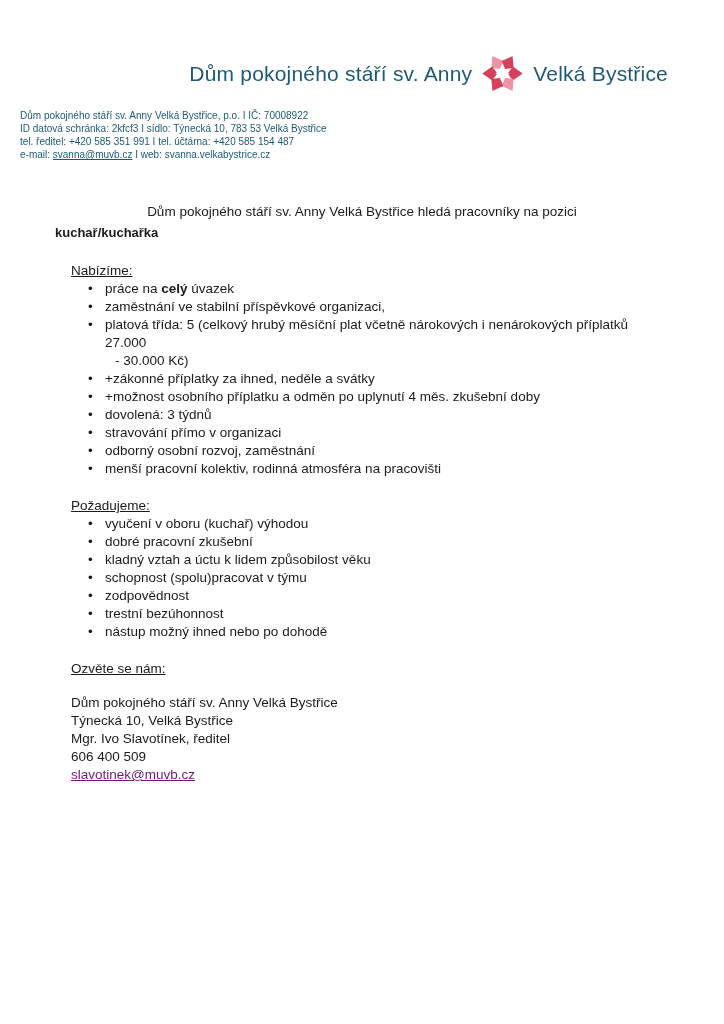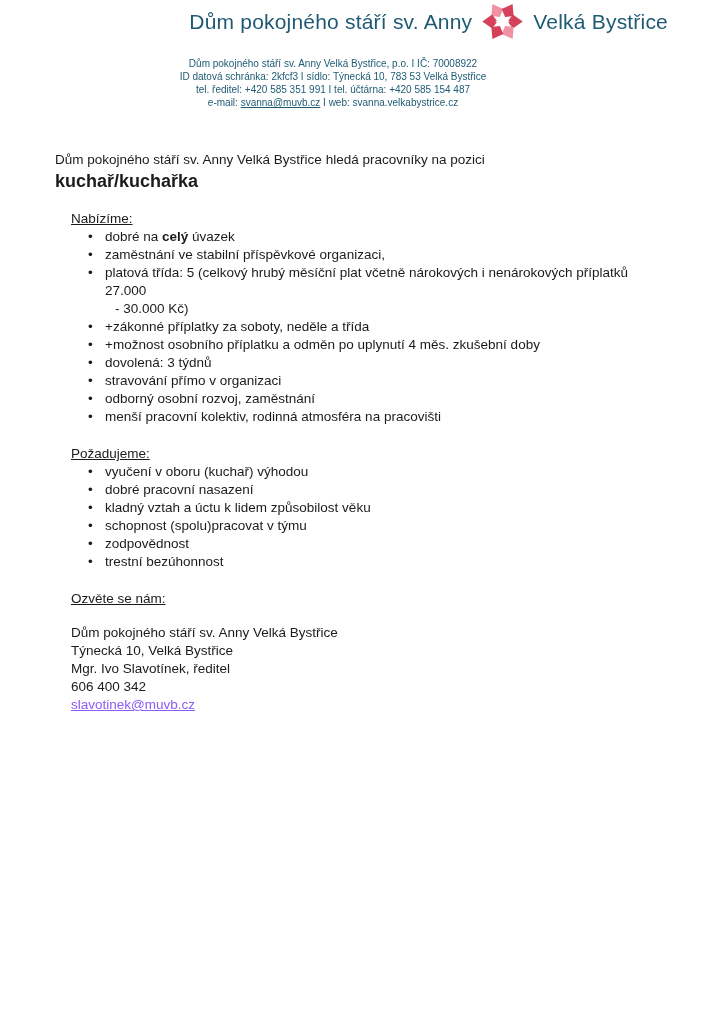--- a/index.html
+++ b/index.html
@@ -7,57 +7,58 @@
     position:relative;
     width:724px; height:1024px;
     margin:0 auto;
     background:#ffffff;
     font-family:"Liberation Sans", sans-serif;
     color:#1b1b1b;
     box-sizing:border-box;
     overflow:hidden;
   }
   
-  .letterhead { }
+  .letterhead { padding-top:52px; }
   .logo-row {
     display:flex; align-items:center; justify-content:flex-end;
     padding-right:56px; gap:9px;
     color:#1e5a74;
     font-size:21px; font-weight:400; letter-spacing:0.2px;
   }
   .logo-icon { width:43px; height:43px; flex:0 0 auto; }
   .contact-block {
     margin-top:14px;
     padding-right:58px;
-    text-align:center;
+    text-align:left;
     font-size:10px; line-height:13px;
     color:#1e5a74;
+    margin-left:20px;
   }
   .contact-block a { color:inherit; text-decoration:underline; cursor:pointer; }
   
   .doc-body { padding:0 55px; margin-top:42px; font-size:13.5px; line-height:18px; }
-  .intro { margin:0; }
-  .job-title { margin:2px 0 0; font-size:18px; font-weight:700; line-height:20px; }
+  .intro { margin:0;text-align:center; }
+  .job-title { margin:2px 0 0; font-size:13px; font-weight:700; line-height:20px; }
   .section-heading {
     margin:19px 16px 0;
     font-size:13.5px; font-weight:400;
     text-decoration:underline;
     line-height:18px;
   }
   ul.bullets { margin:0; padding:0 0 0 50px; list-style:none; }
   ul.bullets li { position:relative; line-height:18px; }
   ul.bullets li::before {
     content:"\2022";
     position:absolute; left:-17px; top:0;
     font-size:13.5px;
   }
   .wrap-indent { padding-left:10px; }
   .contact-lines { margin:16px; }
   .contact-lines p { margin:0; line-height:18px; }
-  a.mail-link { color:#8b5cf6; text-decoration:underline; cursor:pointer; }
+  a.mail-link { color:#701a75; text-decoration:underline; cursor:pointer; }
 </style>
 </head>
 <body>
 
 <div class="page">
 
   <header class="letterhead">
     <div class="logo-row">
       <span>Dům pokojného stáří sv. Anny</span>
       <svg class="logo-icon" viewBox="0 0 100 100" aria-hidden="true">
@@ -83,44 +84,45 @@
       </div>
     </div>
   </header>
 
   <main class="doc-body">
     <p class="intro">Dům pokojného stáří sv. Anny Velká Bystřice hledá pracovníky na pozici</p>
     <h1 class="job-title">kuchař/kuchařka</h1>
 
     <h2 class="section-heading">Nabízíme:</h2>
     <ul class="bullets">
-      <li><span>dobré na </span><strong>celý</strong><span> úvazek</span></li>
+      <li><span>práce na </span><strong>celý</strong><span> úvazek</span></li>
       <li>zaměstnání ve stabilní příspěvkové organizaci,</li>
       <li><span>platová třída: 5 (celkový hrubý měsíční plat včetně nárokových i nenárokových příplatků 27.000</span><br><span class="wrap-indent">- 30.000 Kč)</span></li>
-      <li>+zákonné příplatky za soboty, neděle a třída</li>
+      <li>+zákonné příplatky za ihned, neděle a svátky</li>
       <li>+možnost osobního příplatku a odměn po uplynutí 4 měs. zkušební doby</li>
       <li>dovolená: 3 týdnů</li>
       <li>stravování přímo v organizaci</li>
       <li>odborný osobní rozvoj, zaměstnání</li>
       <li>menší pracovní kolektiv, rodinná atmosféra na pracovišti</li>
     </ul>
 
     <h2 class="section-heading">Požadujeme:</h2>
     <ul class="bullets">
       <li>vyučení v oboru (kuchař) výhodou</li>
-      <li>dobré pracovní nasazení</li>
+      <li>dobré pracovní zkušební</li>
       <li>kladný vztah a úctu k lidem způsobilost věku</li>
       <li>schopnost (spolu)pracovat v týmu</li>
       <li>zodpovědnost</li>
       <li>trestní bezúhonnost</li>
+      <li>nástup možný ihned nebo po dohodě</li>
     </ul>
 
     <h2 class="section-heading">Ozvěte se nám:</h2>
     <div class="contact-lines">
       <p>Dům pokojného stáří sv. Anny Velká Bystřice</p>
       <p>Týnecká 10, Velká Bystřice</p>
       <p>Mgr. Ivo Slavotínek, ředitel</p>
-      <p>606 400 342</p>
+      <p>606 400 509</p>
       <p><a class="mail-link" href="#">slavotinek@muvb.cz</a></p>
     </div>
   </main>
 
 </div>
 
 </body></html>

